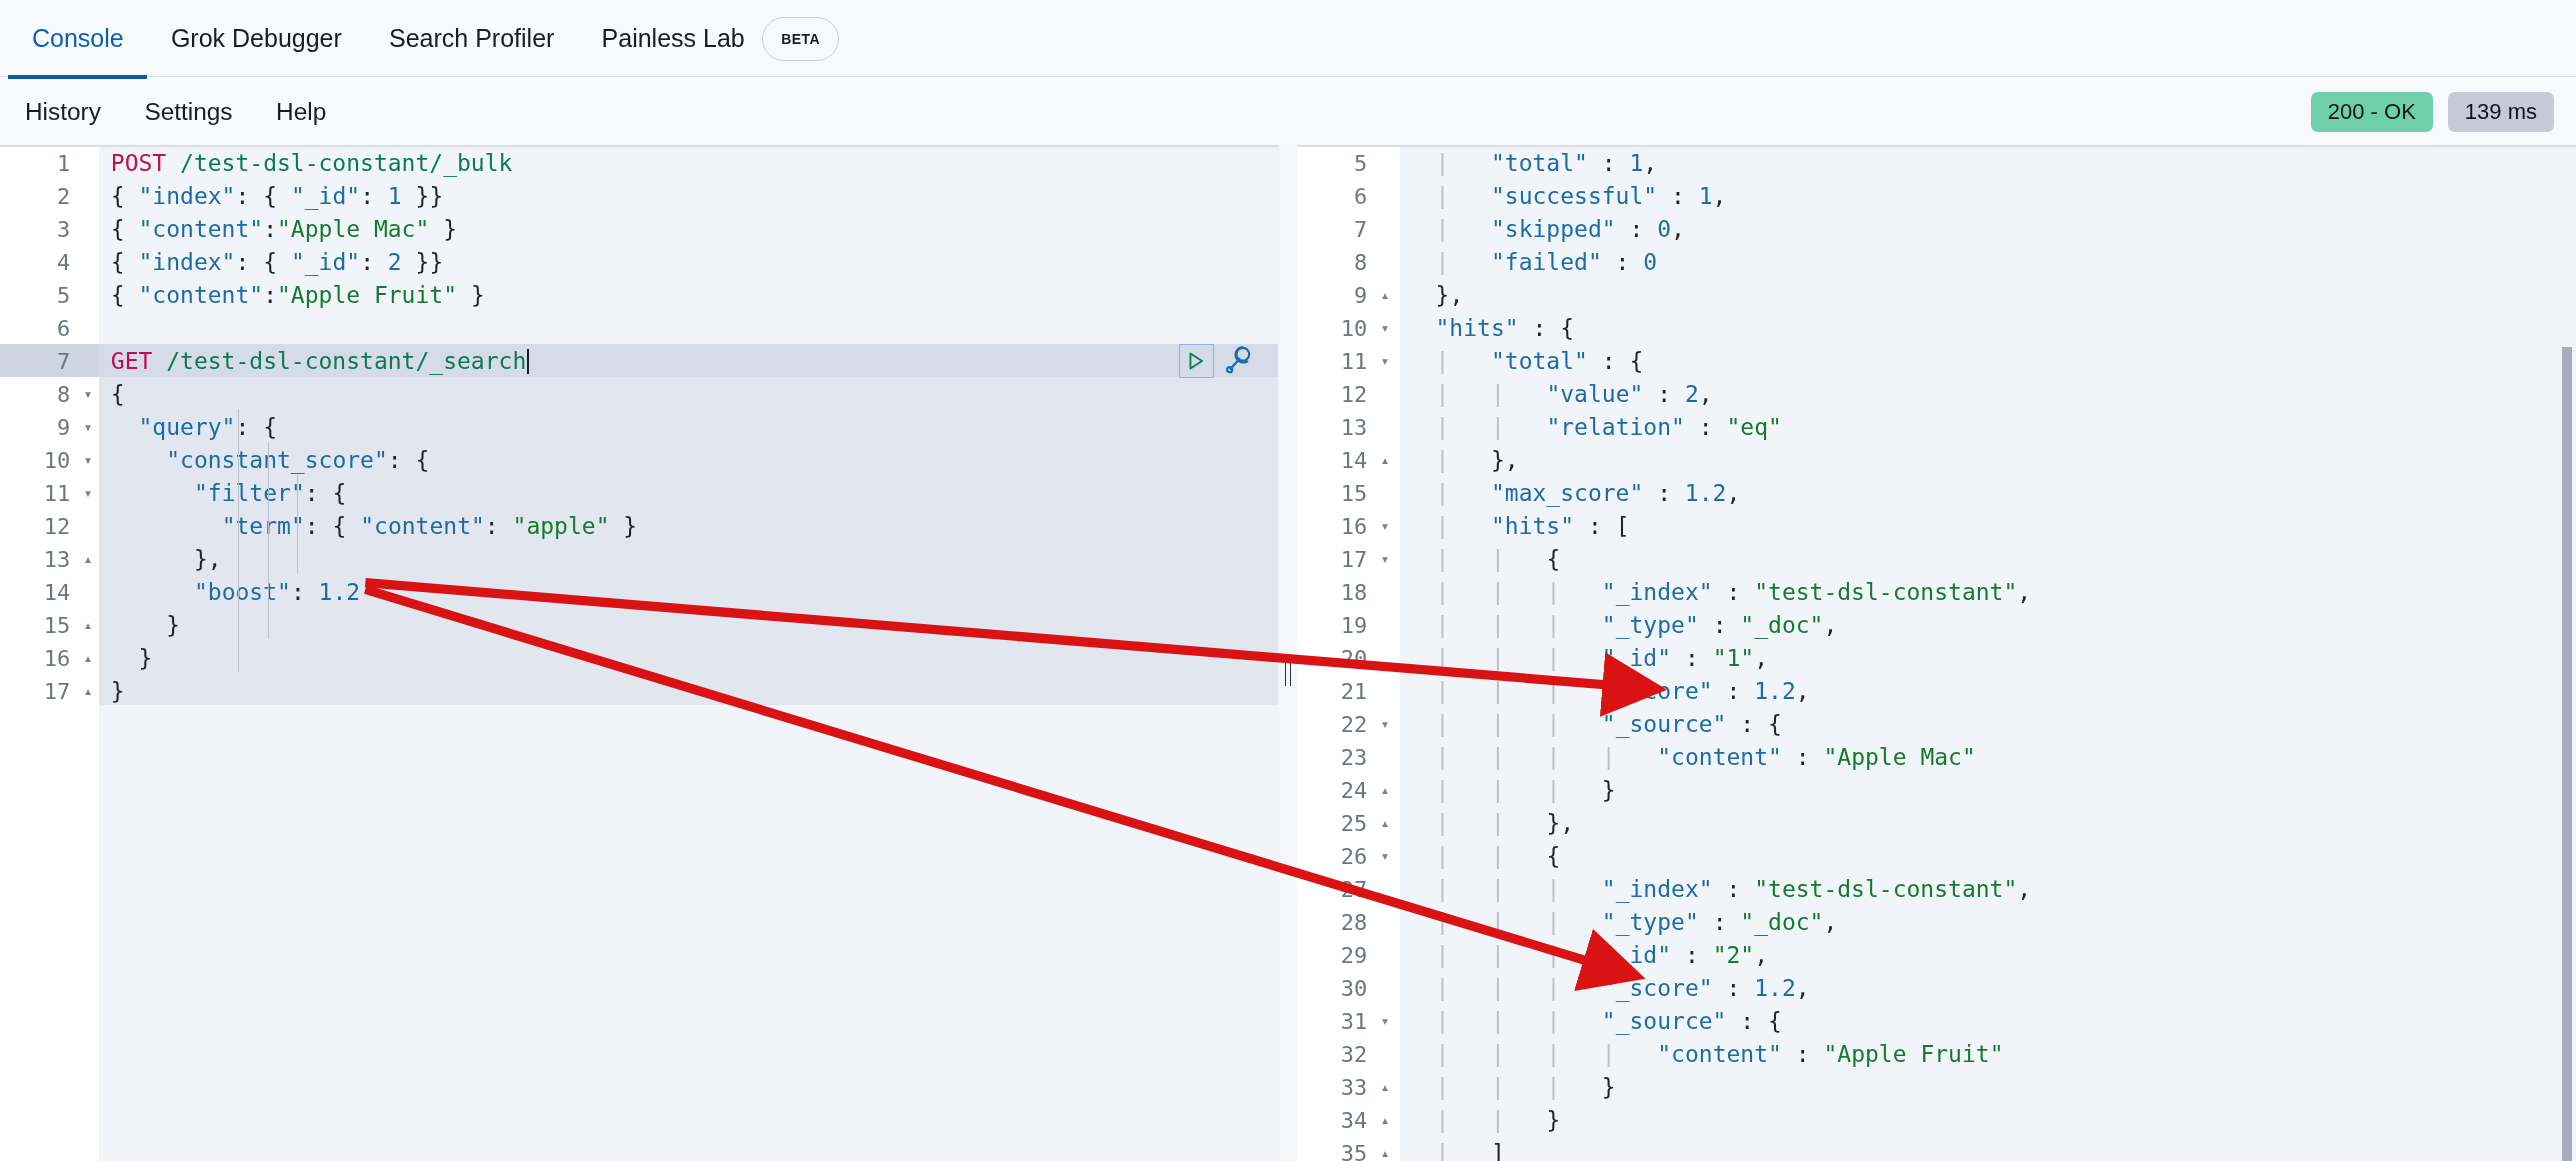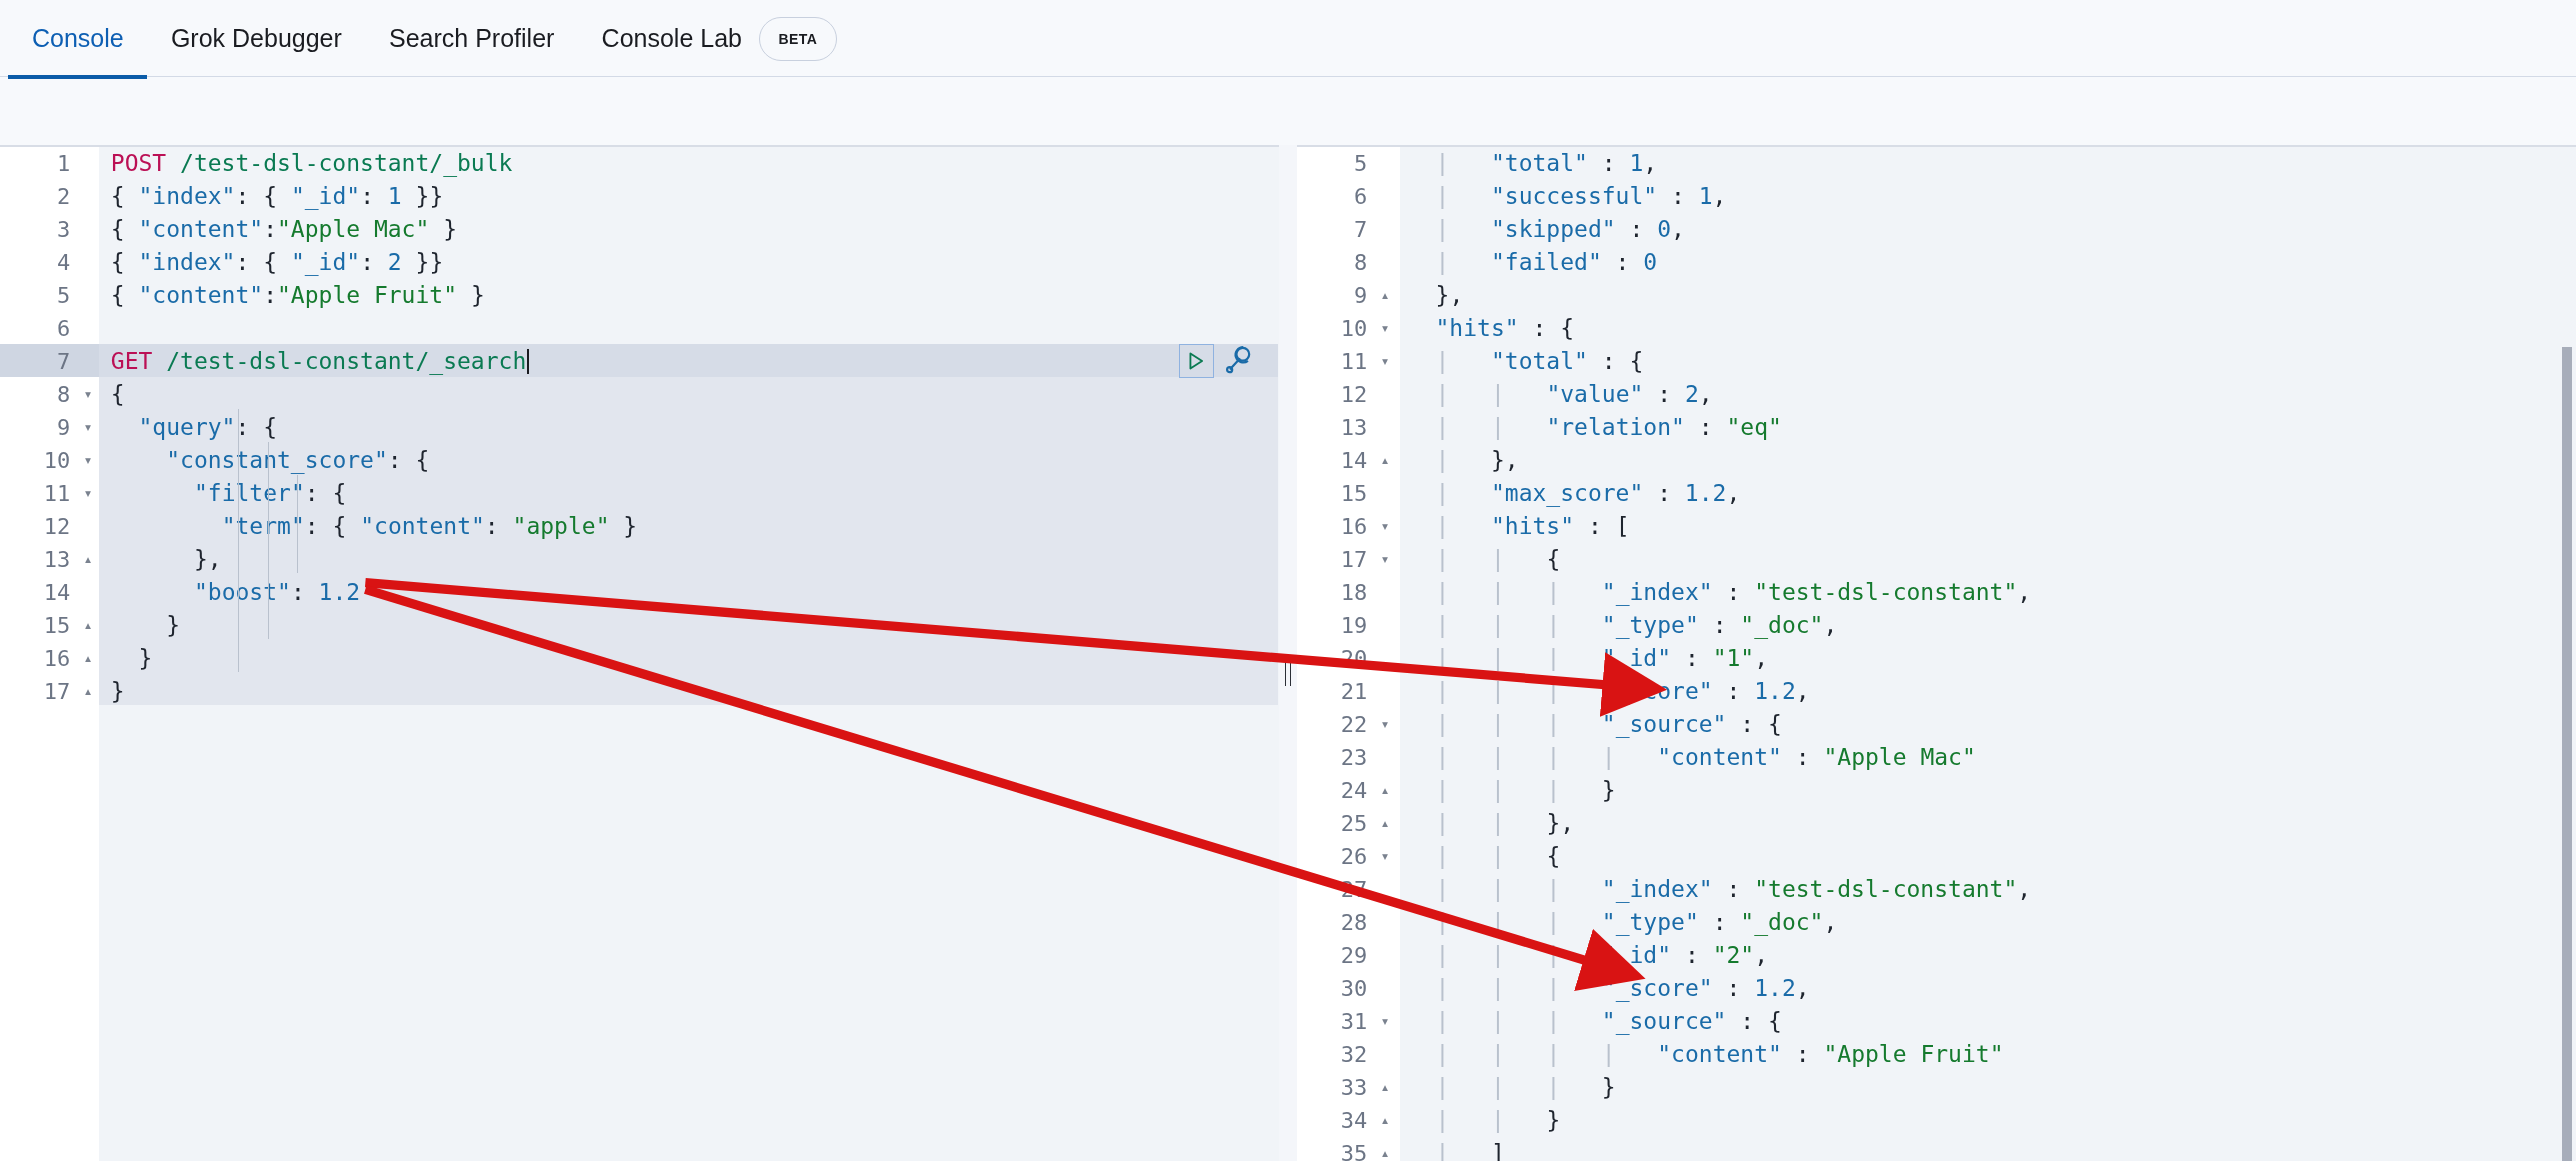--- a/index.html
+++ b/index.html
@@ -208,25 +208,33 @@
     <div class="tab active">
       <span>Console</span>
     </div>
     <div class="tab">
       <span>Grok Debugger</span>
     </div>
     <div class="tab">
       <span>Search Profiler</span>
     </div>
     <div class="tab">
-      <span>Console Lab</span>
+      <span>Painless Lab</span>
       <span class="beta-badge">BETA</span>
     </div>
   </div>
 
+  <div class="subbar">
+    <div class="subbar-link">History</div>
+    <div class="subbar-link">Settings</div>
+    <div class="subbar-link">Help</div>
+    <div class="subbar-spacer"></div>
+    <div class="badge badge-status">200 - OK</div>
+    <div class="badge badge-time">139 ms</div>
+  </div>
 
   <div class="panes">
 
     <div class="pane pane-left">
       <div class="pane-top-rule"></div>
       <div class="gutterbg"></div>
       <div class="bodybg"></div>
       <div class="selbg" id="editor-selection" style="top: 199px; height: 361px;"></div>
       <div class="activeline-gutter" id="editor-active-gutter" style="top: 199px;"></div>
       <div class="activeline-body" id="editor-active-body" style="top: 199px;"></div>

